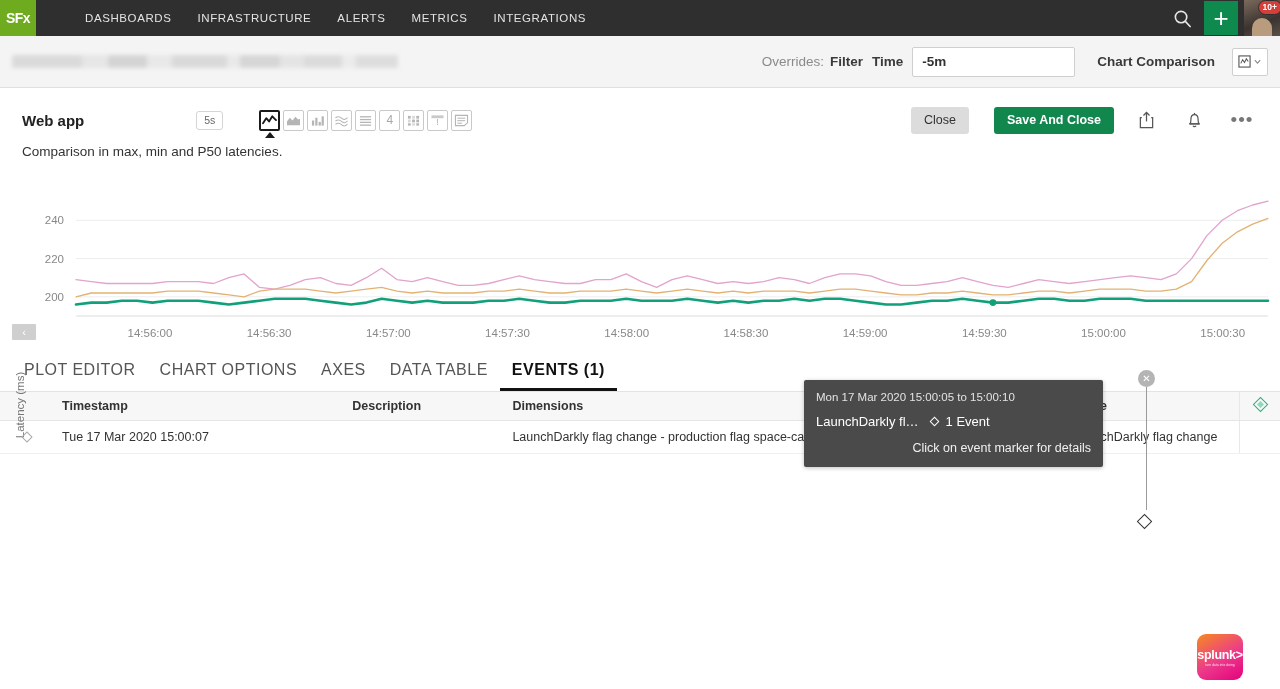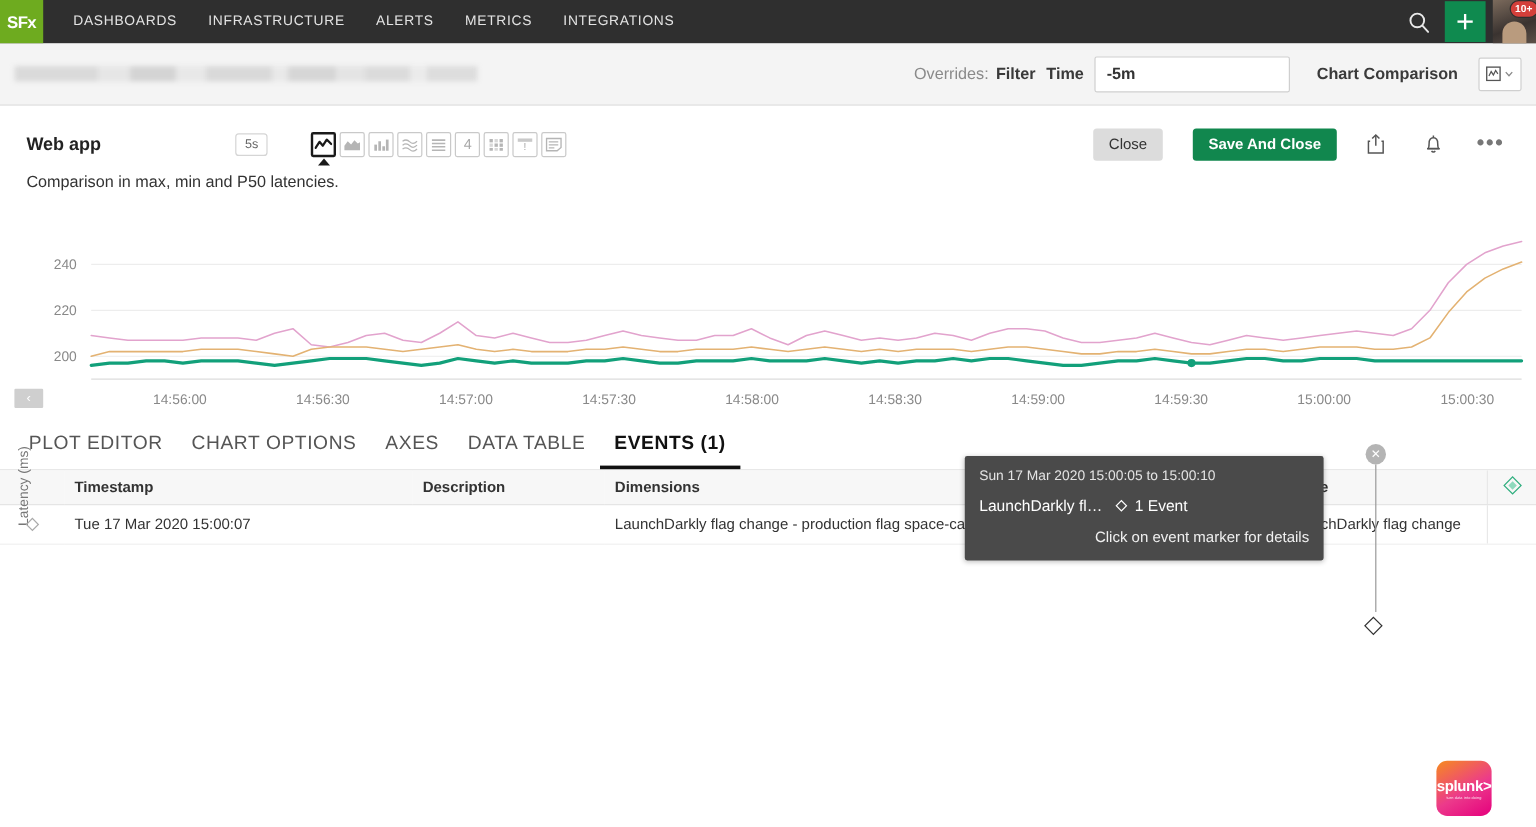--- a/index.html
+++ b/index.html
@@ -16,21 +16,21 @@
     height: 36px; background: #2f2f2f;
     display: flex; align-items: stretch;
     position: relative;
   }
   .logo {
     width: 36px; height: 36px; background: #6eab1f;
     display: flex; align-items: center; justify-content: center;
     color: #fff; font-weight: bold; font-size: 14px; letter-spacing: -0.5px;
     flex: 0 0 36px;
   }
-  .navitems { display: flex; align-items: center; padding-left: 12px; gap: 0; }
+  .navitems { display: flex; align-items: center; padding-left: 12px; gap: 0; margin-left: 24px; }
   .navitem {
     color: #e3e3e3; font-size: 11.5px; letter-spacing: 0.6px;
     padding: 0 13px; line-height: 36px; cursor: pointer;
     white-space: nowrap;
   }
   .nav-right {
     margin-left: auto; display: flex; align-items: center; gap: 0;
     padding-right: 0;
   }
   .nav-icon-btn {
@@ -397,21 +397,21 @@
       <path d="M76.0 123.9 L91.3 120.0 L106.6 120.0 L121.8 120.0 L137.1 120.0 L152.4 120.0 L167.7 118.1 L183.0 118.1 L198.3 118.1 L213.5 120.0 L228.8 121.9 L244.1 123.9 L259.4 118.1 L274.7 116.2 L289.9 116.2 L305.2 116.2 L320.5 118.1 L335.8 120.0 L351.1 118.1 L366.4 116.2 L381.6 114.3 L396.9 118.1 L412.2 120.0 L427.5 118.1 L442.8 120.0 L458.1 120.0 L473.3 120.0 L488.6 118.1 L503.9 118.1 L519.2 116.2 L534.5 118.1 L549.7 120.0 L565.0 120.0 L580.3 118.1 L595.6 118.1 L610.9 118.1 L626.2 116.2 L641.4 118.1 L656.7 120.0 L672.0 118.1 L687.3 116.2 L702.6 118.1 L717.8 120.0 L733.1 118.1 L748.4 120.0 L763.7 118.1 L779.0 118.1 L794.3 118.1 L809.5 120.0 L824.8 118.1 L840.1 116.2 L855.4 116.2 L870.7 118.1 L885.9 120.0 L901.2 121.9 L916.5 121.9 L931.8 120.0 L947.1 120.0 L962.4 118.1 L977.6 120.0 L992.9 121.9 L1008.2 121.9 L1023.5 120.0 L1038.8 118.1 L1054.1 118.1 L1069.3 120.0 L1084.6 118.1 L1099.9 116.2 L1115.2 116.2 L1130.5 116.2 L1145.7 118.1 L1161.0 118.1 L1176.3 116.2 L1191.6 108.6 L1206.9 87.5 L1222.2 70.3 L1237.4 58.8 L1252.7 51.1 L1268.0 45.4" fill="none" stroke="#e3b272" stroke-width="1.3" stroke-linejoin="round" stroke-linecap="round"></path>
       <path d="M76.0 131.5 L91.3 129.6 L106.6 129.6 L121.8 127.7 L137.1 127.7 L152.4 129.6 L167.7 127.7 L183.0 127.7 L198.3 127.7 L213.5 129.6 L228.8 131.5 L244.1 129.6 L259.4 127.7 L274.7 125.8 L289.9 125.8 L305.2 125.8 L320.5 127.7 L335.8 129.6 L351.1 131.5 L366.4 129.6 L381.6 125.8 L396.9 127.7 L412.2 129.6 L427.5 127.7 L442.8 129.6 L458.1 129.6 L473.3 129.6 L488.6 127.7 L503.9 127.7 L519.2 125.8 L534.5 127.7 L549.7 129.6 L565.0 129.6 L580.3 127.7 L595.6 127.7 L610.9 127.7 L626.2 125.8 L641.4 127.7 L656.7 127.7 L672.0 127.7 L687.3 125.8 L702.6 127.7 L717.8 129.6 L733.1 127.7 L748.4 129.6 L763.7 127.7 L779.0 127.7 L794.3 125.8 L809.5 127.7 L824.8 125.8 L840.1 125.8 L855.4 127.7 L870.7 129.6 L885.9 131.5 L901.2 131.5 L916.5 129.6 L931.8 127.7 L947.1 127.7 L962.4 125.8 L977.6 127.7 L992.9 129.6 L1008.2 129.6 L1023.5 127.7 L1038.8 125.8 L1054.1 125.8 L1069.3 127.7 L1084.6 127.7 L1099.9 125.8 L1115.2 125.8 L1130.5 125.8 L1145.7 127.7 L1161.0 127.7 L1176.3 127.7 L1191.6 127.7 L1206.9 127.7 L1222.2 127.7 L1237.4 127.7 L1252.7 127.7 L1268.0 127.7" fill="none" stroke="#12a07a" stroke-width="2.6" stroke-linejoin="round" stroke-linecap="round"></path>
       <circle cx="992.923076923077" cy="129.60344827586206" r="3.4" fill="#12a07a"></circle>
     </svg>
 
   <div class="event-close">✕</div>
   <div class="event-line"></div>
   <div class="event-diamond"></div>
 
   <div class="tooltip">
-    <div class="tt-time">Sun 17 Mar 2020 15:00:05 to 15:00:10</div>
+    <div class="tt-time">Mon 17 Mar 2020 15:00:05 to 15:00:10</div>
     <div class="tt-row">
       <span class="tt-name">LaunchDarkly fl…</span>
       <span class="tt-diamond"></span>
       <span>1 Event</span>
     </div>
     <div class="tt-hint">Click on event marker for details</div>
   </div>
 </div>
 
 <div class="tabs">

